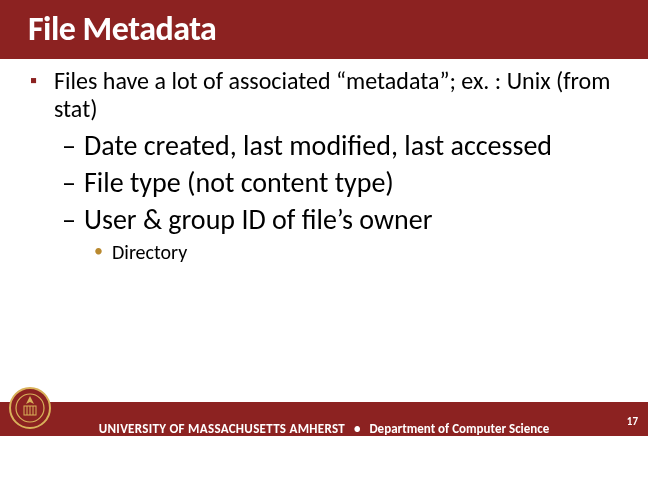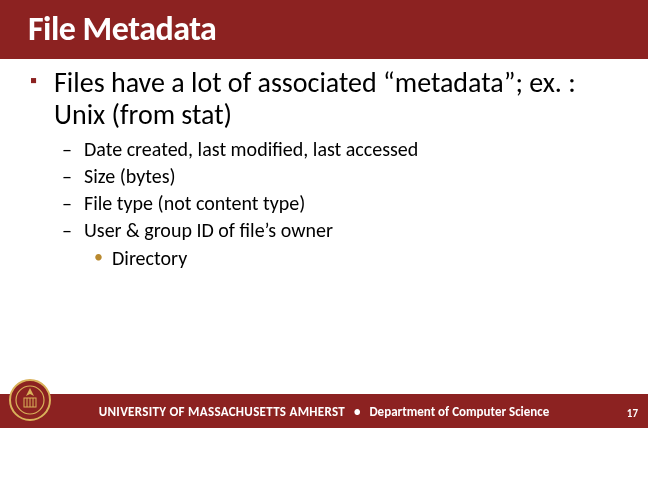--- a/index.html
+++ b/index.html
@@ -1,29 +1,29 @@
 <!DOCTYPE html>
 <html><head>
 <meta charset="utf-8">
 <style>
   * { margin: 0; padding: 0; box-sizing: border-box; }
   html, body { width: 648px; height: 504px; font-family: Calibri, "Segoe UI", Arial, sans-serif; background: #fff; overflow: hidden; }
   .slide { width: 648px; height: 436px; position: relative; background: #fff; }
   .title-bar { background: #8c2221; color: #fff; padding: 8px 0 10px 28px; }
   .title-bar h1 { font-size: 34px; font-weight: 700; letter-spacing: -0.5px; }
   .content { padding: 8px 30px 0 54px; }
-  .l1 { position: relative; font-size: 28px; color: #000; line-height: 1.15; margin-bottom: 6px; }
+  .l1 { position: relative; font-size: 24px; color: #000; line-height: 1.15; margin-bottom: 6px; }
   .l1::before { content: "▪"; position: absolute; left: -24px; top: 2px; color: #8c2221; font-size: 20px; }
   .l2-wrap { padding-left: 30px; }
-  .l2 { position: relative; font-size: 20px; color: #000; line-height: 1.25; margin-bottom: 2px; }
+  .l2 { position: relative; font-size: 28px; color: #000; line-height: 1.25; margin-bottom: 2px; }
   .l2::before { content: "–"; position: absolute; left: -22px; top: 0; color: #000; }
   .l3-wrap { padding-left: 28px; }
   .l3 { position: relative; font-size: 20px; color: #000; line-height: 1.3; margin-bottom: 2px; }
   .l3::before { content: "•"; position: absolute; left: -18px; top: 1px; color: #b9892f; font-size: 18px; }
-  .footer { position: absolute; left: 0; right: 0; bottom: 8px; height: 34px; background: #8c2221; display: flex; align-items: center; }
+  .footer { position: absolute; left: 0; right: 0; bottom: 0; height: 34px; background: #8c2221; display: flex; align-items: flex-end; }
   .seal { width: 44px; height: 44px; position: absolute; left: 8px; bottom: 6px; }
   .seal svg { width: 44px; height: 44px; }
   .footer-text { flex: 1; text-align: center; color: #fff; font-size: 13px; font-weight: 600; }
   .footer-text .uni { font-variant: small-caps; letter-spacing: 0.3px; }
   .footer-text .dot { margin: 0 6px; }
   .pagenum { position: absolute; right: 10px; bottom: 8px; color: #fff; font-size: 11px; font-weight: 700; }
 </style>
 </head>
 <body>
 
@@ -31,21 +31,20 @@
 
   <div class="title-bar">
     <h1>File Metadata</h1>
   </div>
 
   <div class="content">
     <div class="l1">Files have a lot of associated “metadata”; ex. : Unix (from stat)</div>
 
     <div class="l2-wrap">
       <div class="l2">Date created, last modified, last accessed</div>
-      <div class="l2">Size (bytes)</div>
       <div class="l2">File type (not content type)</div>
       <div class="l2">User &amp; group ID of file’s owner</div>
 
       <div class="l3-wrap">
         <div class="l3">Directory</div>
       </div>
     </div>
   </div>
 
   <div class="footer">

